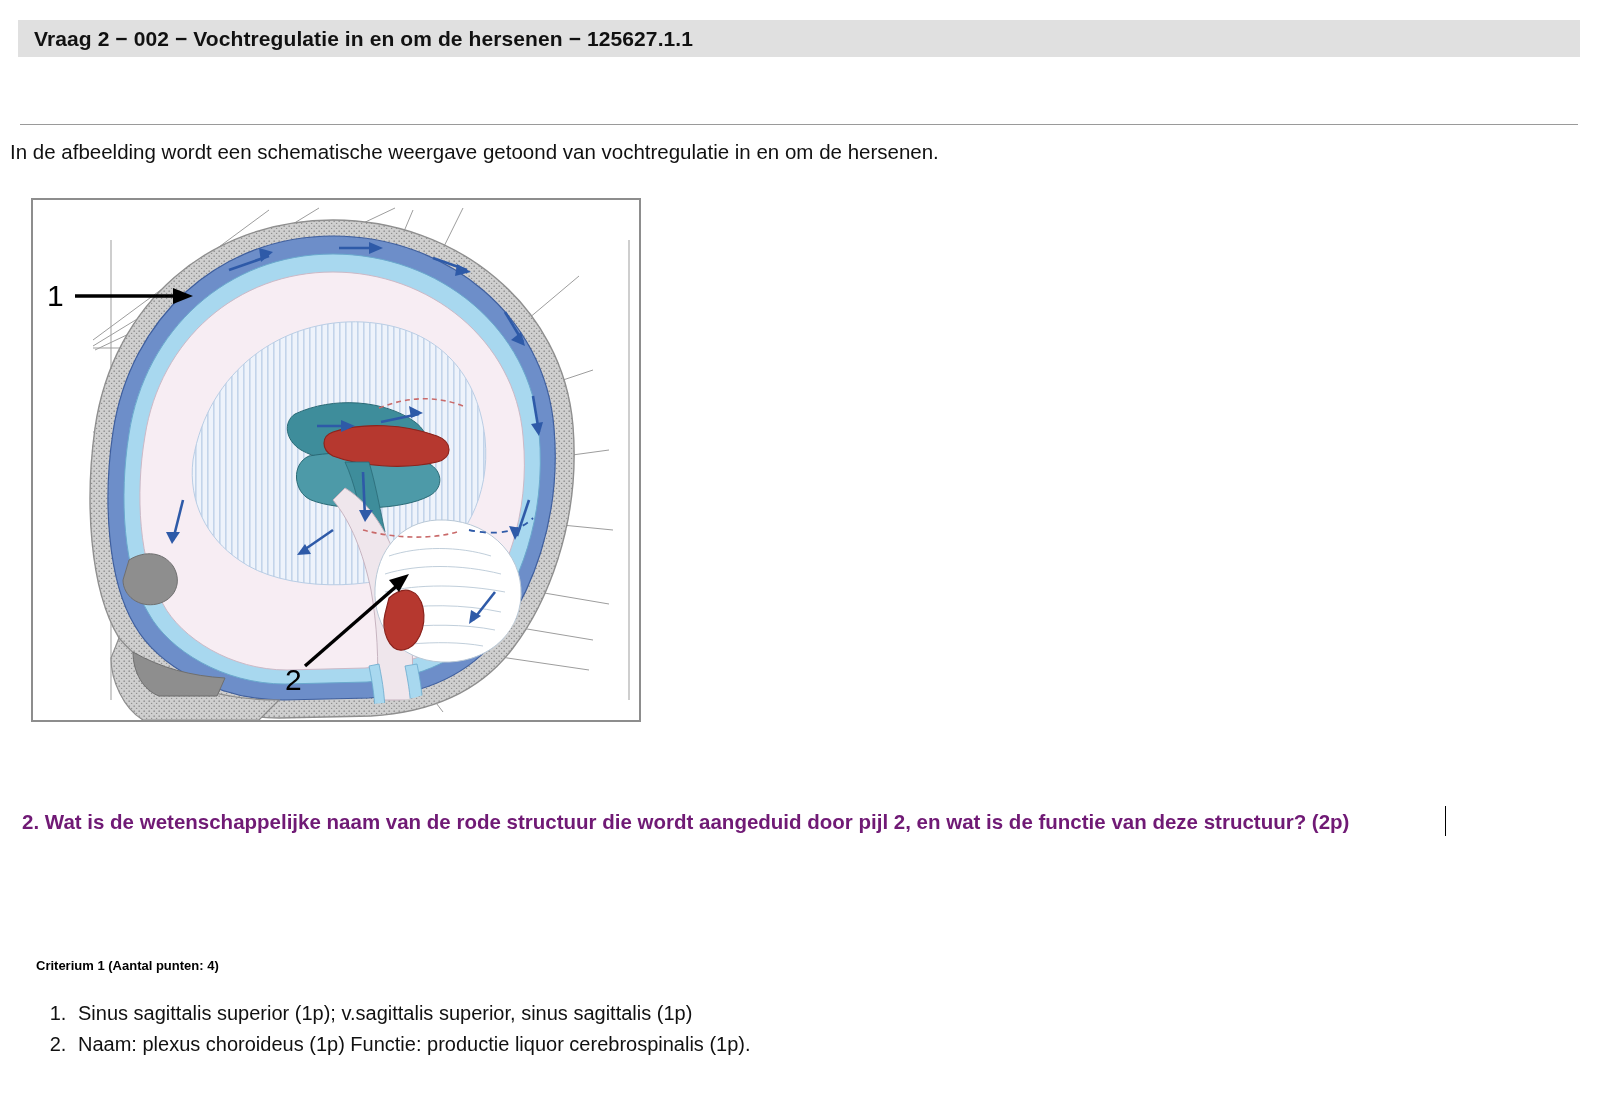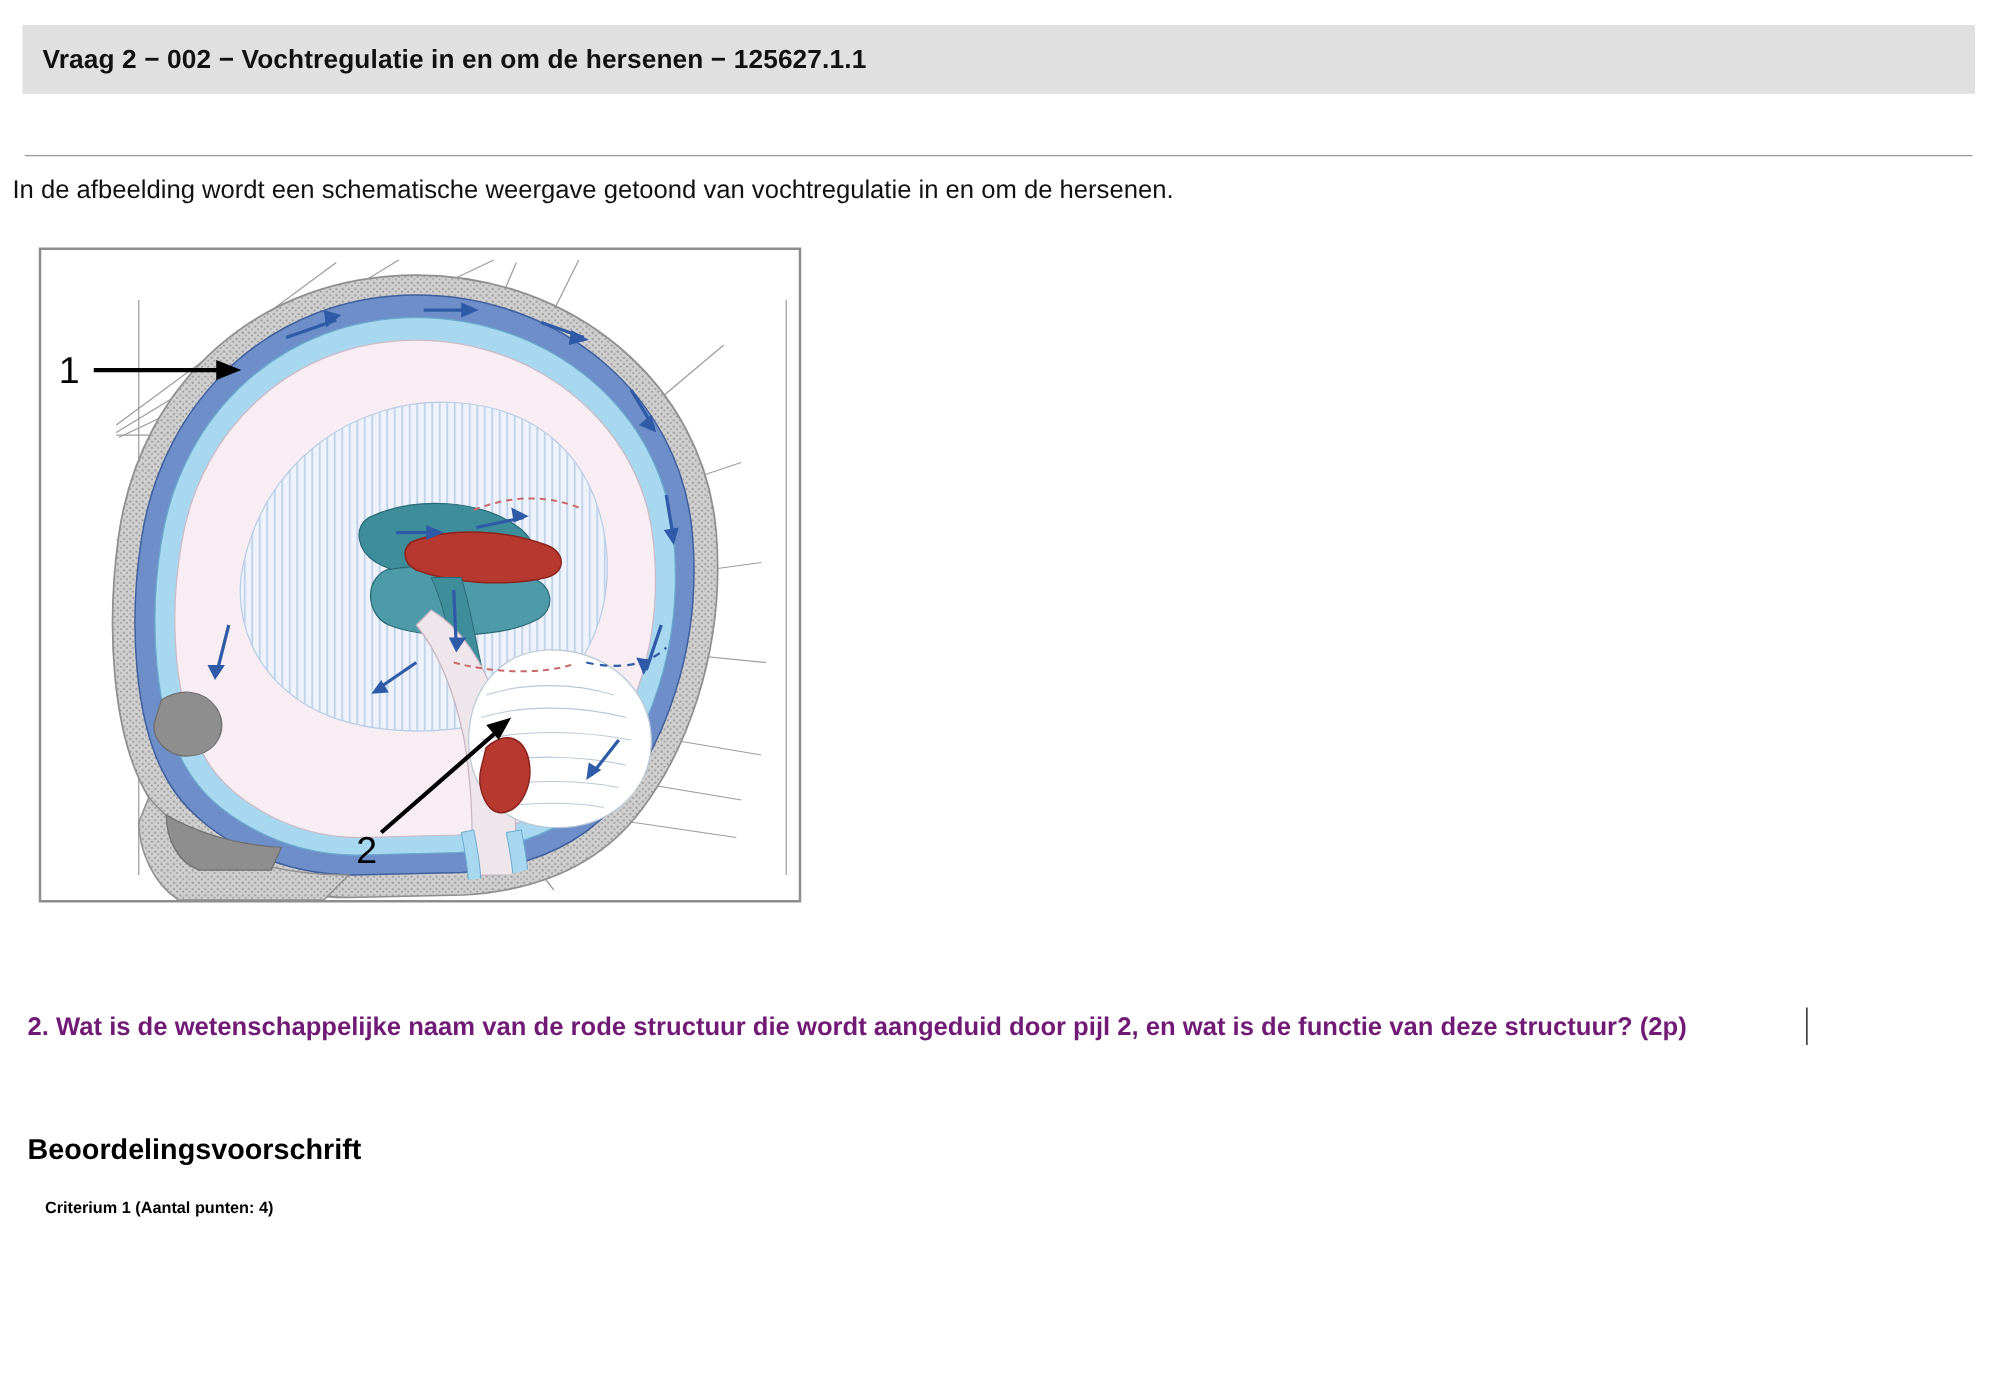--- a/index.html
+++ b/index.html
@@ -19,21 +19,21 @@
     width: 1598px;
     height: 1112px;
     box-sizing: border-box;
   }
   
   .title-bar {
     position: absolute;
     left: 18px;
     top: 20px;
     width: 1562px;
-    height: 55px;
+    height: 37px;
     background: #e0e0e0;
     display: flex;
     align-items: center;
     box-sizing: border-box;
     padding-left: 16px;
   }
   .title-bar .title-text {
     font-size: 21px;
     font-weight: bold;
     letter-spacing: 0.1px;
@@ -287,16 +287,19 @@
 
       <text x="252" y="490" font-family="Liberation Sans, sans-serif" font-size="30" fill="#000">2</text>
       <line x1="272" y1="466" x2="366" y2="384" stroke="#000" stroke-width="3.4"></line>
       <polygon points="376,374 356,380 366,392" fill="#000"></polygon>
     </svg>
   </div>
 
   <div class="q2">2. Wat is de wetenschappelijke naam van de rode structuur die wordt aangeduid door pijl 2, en wat is de functie van deze structuur? (2p)</div>
   <div class="caret"></div>
 
-  <div class="grading-title">Beoordelingsvoorschrift</div>
   <div class="criterium">Criterium 1  (Aantal punten: 4)</div>
+  <ol class="answer-list">
+    <li>Sinus sagittalis superior (1p); v.sagittalis superior, sinus sagittalis (1p)</li>
+    <li>Naam: plexus choroideus (1p) Functie: productie liquor cerebrospinalis (1p).</li>
+  </ol>
 
 </div>
 
 </body></html>

